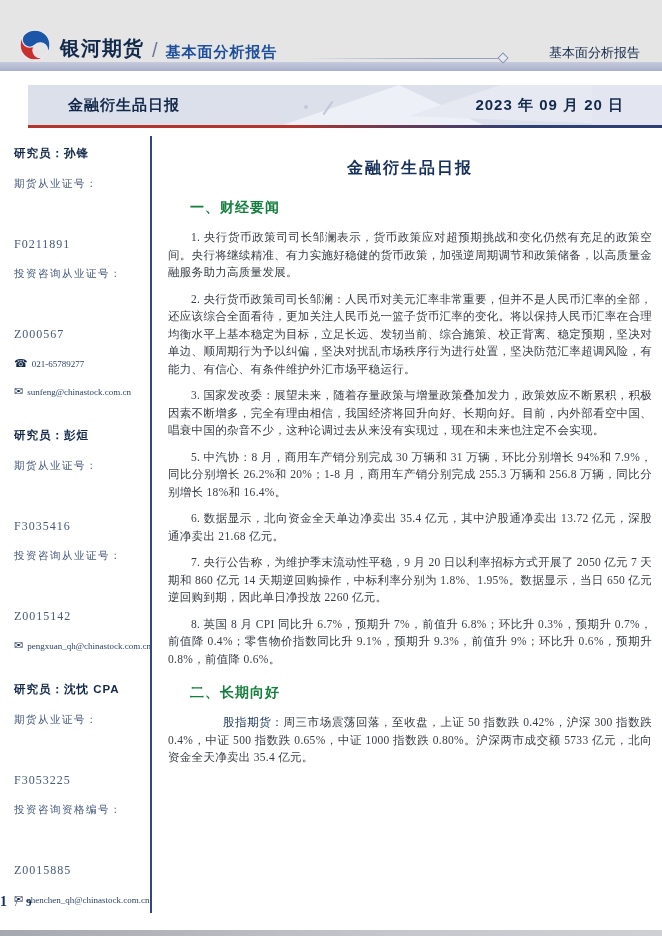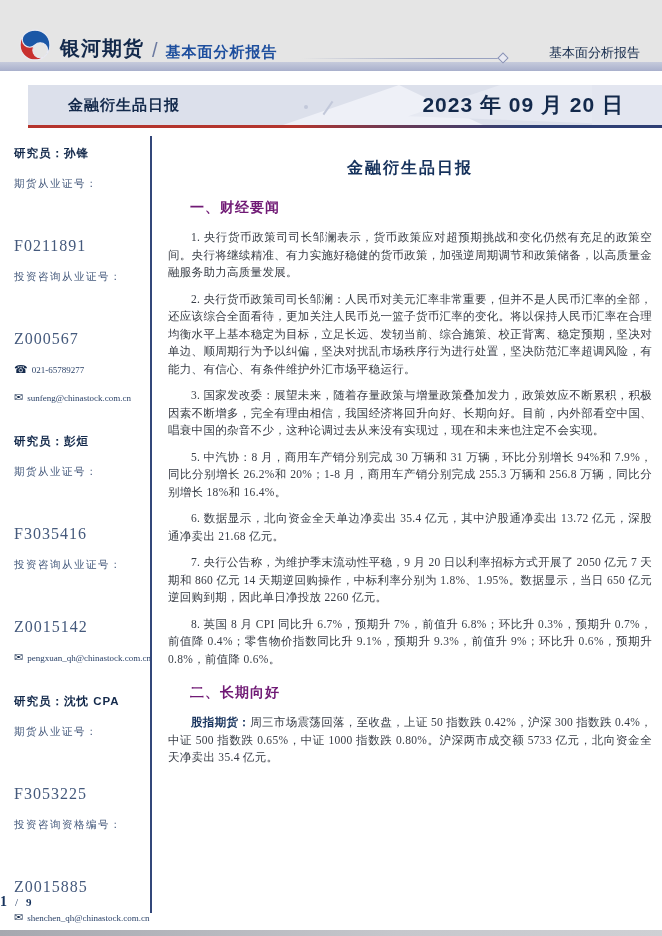--- a/index.html
+++ b/index.html
@@ -23,39 +23,39 @@
   .banner{margin:14px 0 0 28px;height:40px;background:#dce0eb;position:relative;overflow:hidden;
           display:flex;align-items:center;justify-content:space-between;padding:0 38px 0 40px;box-sizing:border-box;}
   .banner .tri1{position:absolute;left:255px;top:0;width:200px;height:40px;background:#eef0f7;
                 clip-path:polygon(58% 0,0 100%,100% 100%);}
   .banner .tri2{position:absolute;left:380px;top:0;width:230px;height:40px;background:#e6e9f2;
                 clip-path:polygon(40% 0,100% 0,100% 100%,0 78%);}
   .banner .rightlight{position:absolute;right:0;top:0;width:70px;height:40px;background:#e3e6f0;}
   .banner .slash{position:absolute;left:292px;top:22px;width:16px;height:2px;background:#c2c8da;transform:rotate(-55deg);}
   .banner .dot{position:absolute;left:276px;top:20px;width:4px;height:4px;border-radius:50%;background:#c2c8da;}
   .banner-title{position:relative;font-family:"Liberation Sans","DejaVu Sans",sans-serif;font-weight:bold;font-size:15px;color:#13294b;letter-spacing:1px;}
-  .banner-date{position:relative;font-family:"Liberation Sans","DejaVu Sans",sans-serif;font-weight:bold;font-size:21px;color:#13294b;letter-spacing:1px;}
+  .banner-date{position:relative;font-family:"Liberation Sans","DejaVu Sans",sans-serif;font-weight:bold;font-size:15px;color:#13294b;letter-spacing:1px;}
   .redline{margin-left:28px;height:3px;background:linear-gradient(90deg,#b5342c 0%,#b3352e 42%,#6a3a56 58%,#2e3f74 78%,#2e3f74 100%);}
 
   
   .vdivider{position:absolute;left:150px;top:136px;width:2px;height:777px;background:#33477a;}
   .body-wrap{display:flex;}
   .sidebar{width:150px;flex:0 0 auto;padding:18px 8px 0 14px;box-sizing:border-box;color:#2c4369;}
   .res-block{margin-bottom:30px;}
   .res-name{font-family:"Liberation Sans","DejaVu Sans",sans-serif;font-weight:bold;font-size:11.5px;color:#13294b;letter-spacing:1px;margin-bottom:16px;}
   .res-line{font-size:10.5px;color:#44597c;letter-spacing:1.5px;margin-bottom:15px;}
-  .res-no{font-size:16px;color:#44597c;letter-spacing:1px;margin-bottom:15px;margin-top:46px;}
+  .res-no{font-size:12px;color:#44597c;letter-spacing:1px;margin-bottom:15px;margin-top:46px;}
   .res-contact{font-size:9px;color:#2c4369;margin-bottom:15px;display:flex;align-items:center;white-space:nowrap;}
   .res-contact .cicon{font-size:11px;color:#13294b;margin-right:4px;}
 
   .main{flex:1;padding:16px 10px 0 18px;box-sizing:border-box;}
   .doc-title{text-align:center;font-family:"Liberation Sans","DejaVu Sans",sans-serif;font-weight:bold;font-size:16px;color:#16325c;letter-spacing:2px;margin:14px 0 20px 0;}
-  .section-h{font-family:"Liberation Sans","DejaVu Sans",sans-serif;font-weight:bold;font-size:14px;color:#701a75;letter-spacing:1px;margin:16px 0 12px 22px;}
+  .section-h{font-family:"Liberation Sans","DejaVu Sans",sans-serif;font-weight:bold;font-size:14px;color:#15803d;letter-spacing:1px;margin:16px 0 12px 22px;}
   .para{font-size:11.5px;line-height:17.5px;color:#373c45;text-align:justify;text-indent:2em;margin:0 0 9px 0;letter-spacing:0.3px;}
-  .para .lead{font-weight:bold;color:#16325c;}
+  .para .lead{font-weight:normal;color:#16325c;margin-left:32px;}
 
   
   .pagenum{position:absolute;left:0;top:892px;width:620px;text-align:left;color:#16325c;
            font-family:"Liberation Serif",serif;}
   .pagenum .cur{font-weight:bold;font-size:14px;}
   .pagenum .sep{font-size:11px;margin:0 4px;color:#2c4369;}
   .pagenum .tot{font-size:11px;font-weight:bold;}
   .bottom-edge{position:absolute;left:0;right:0;bottom:0;height:6px;background:linear-gradient(90deg,#a6a8af 0%,#c6c7cc 60%,#cfd0d4 100%);}
 </style>
 </head>

